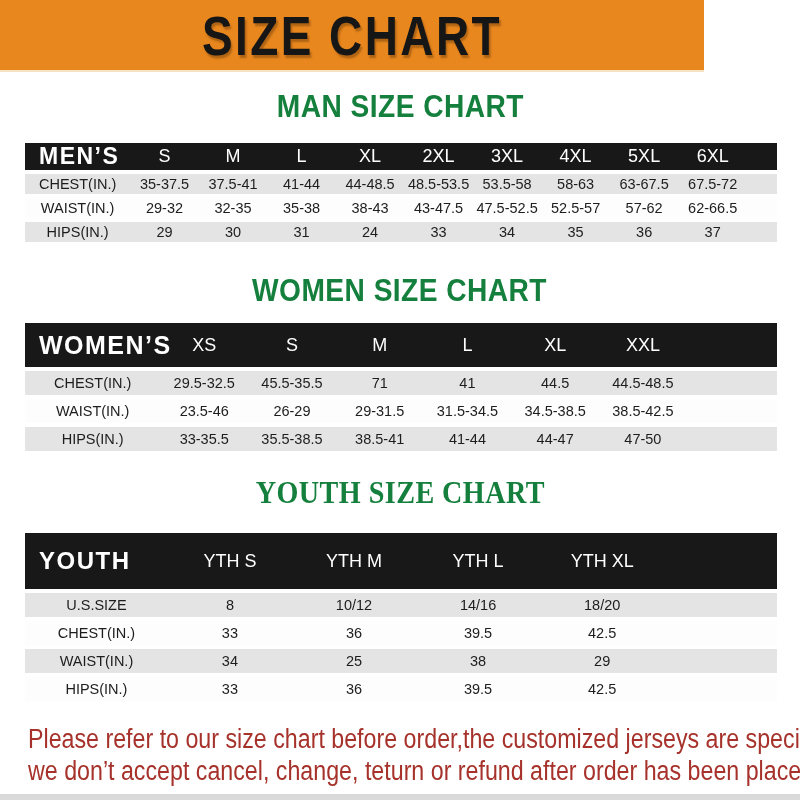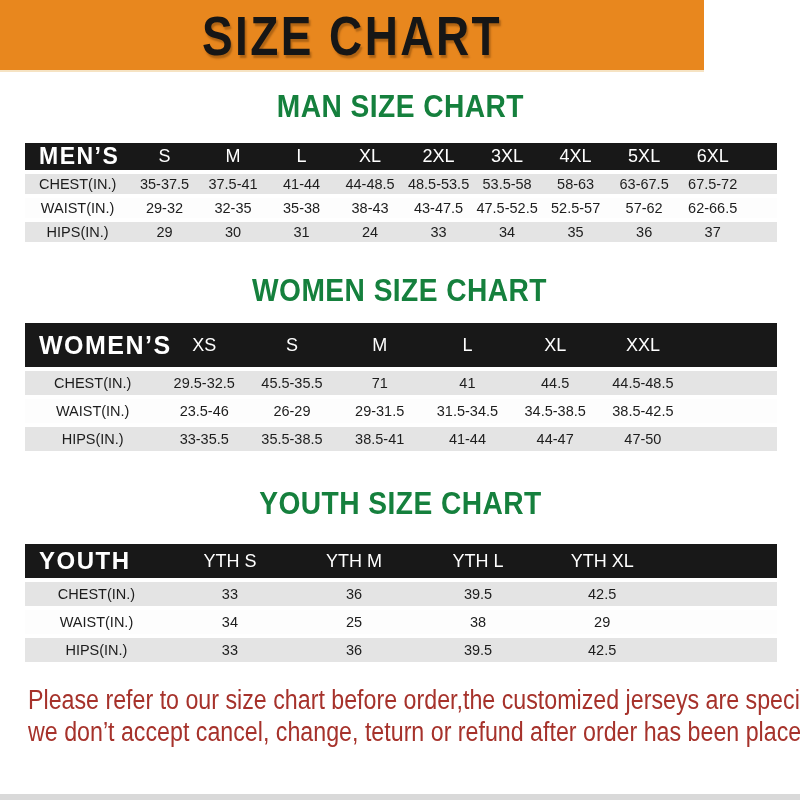--- a/index.html
+++ b/index.html
@@ -33,21 +33,21 @@
     font-size: 32px; color: #15803d;
     white-space: nowrap;
   }
   h2.section-heading .txt {
     display: inline-block;
     transform: scaleX(0.88);
     font-weight: 800;
     letter-spacing: 0.5px;
   }
   h2.heading-women { margin-top: 26px; margin-bottom: 10px; }
-  h2.heading-youth { margin-top: 30px; margin-bottom: 18px; }
+  h2.heading-youth { margin-top: 19px; margin-bottom: 18px; font-family: Liberation Serif, serif; }
   
   table.size-table {
     width: 752px;
     margin-left: 25px;
     border-collapse: separate;
     border-spacing: 0 4px;
     table-layout: fixed;
   }
   table.size-table thead th {
     background: var(--header-bar, #181818);
@@ -77,21 +77,21 @@
   .tbl-men thead th { height: 26px; }
   .tbl-men thead th.lbl { font-size: 23px; width: 14%; }
   .tbl-men thead th.filler { width: 4%; }
   .tbl-men tbody td { height: 20px; }
   
   .tbl-women thead th { height: 44px; font-size: 19px; }
   .tbl-women thead th.lbl { font-size: 25px; width: 18%; }
   .tbl-women thead th.filler { width: 12%; }
   .tbl-women tbody td { height: 24px; font-size: 15px; }
   
-  .tbl-youth thead th { height: 34px; font-size: 19px; }
+  .tbl-youth thead th { height: 56px; font-size: 19px; }
   .tbl-youth thead th.lbl { font-size: 24px; width: 19%; }
   .tbl-youth thead th.filler { width: 15%; }
   .tbl-youth tbody td { height: 24px; font-size: 15px; }
   
   .footer-note {
     margin: 18px 0 0 28px;
     color: var(--footer-text, #A6322B);
   }
   .footer-note .line {
     display: block;
@@ -237,20 +237,28 @@
         <th class="lbl">YOUTH</th>
         <th>YTH S</th>
         <th>YTH M</th>
         <th>YTH L</th>
         <th>YTH XL</th>
         <th class="filler"></th>
       </tr>
     </thead>
     <tbody>
       <tr>
+        <td class="lbl">U.S.SIZE</td>
+        <td>8</td>
+        <td>10/12</td>
+        <td>14/16</td>
+        <td>18/20</td>
+        <td class="filler"></td>
+      </tr>
+      <tr>
         <td class="lbl">CHEST(IN.)</td>
         <td>33</td>
         <td>36</td>
         <td>39.5</td>
         <td>42.5</td>
         <td class="filler"></td>
       </tr>
       <tr>
         <td class="lbl">WAIST(IN.)</td>
         <td>34</td>

